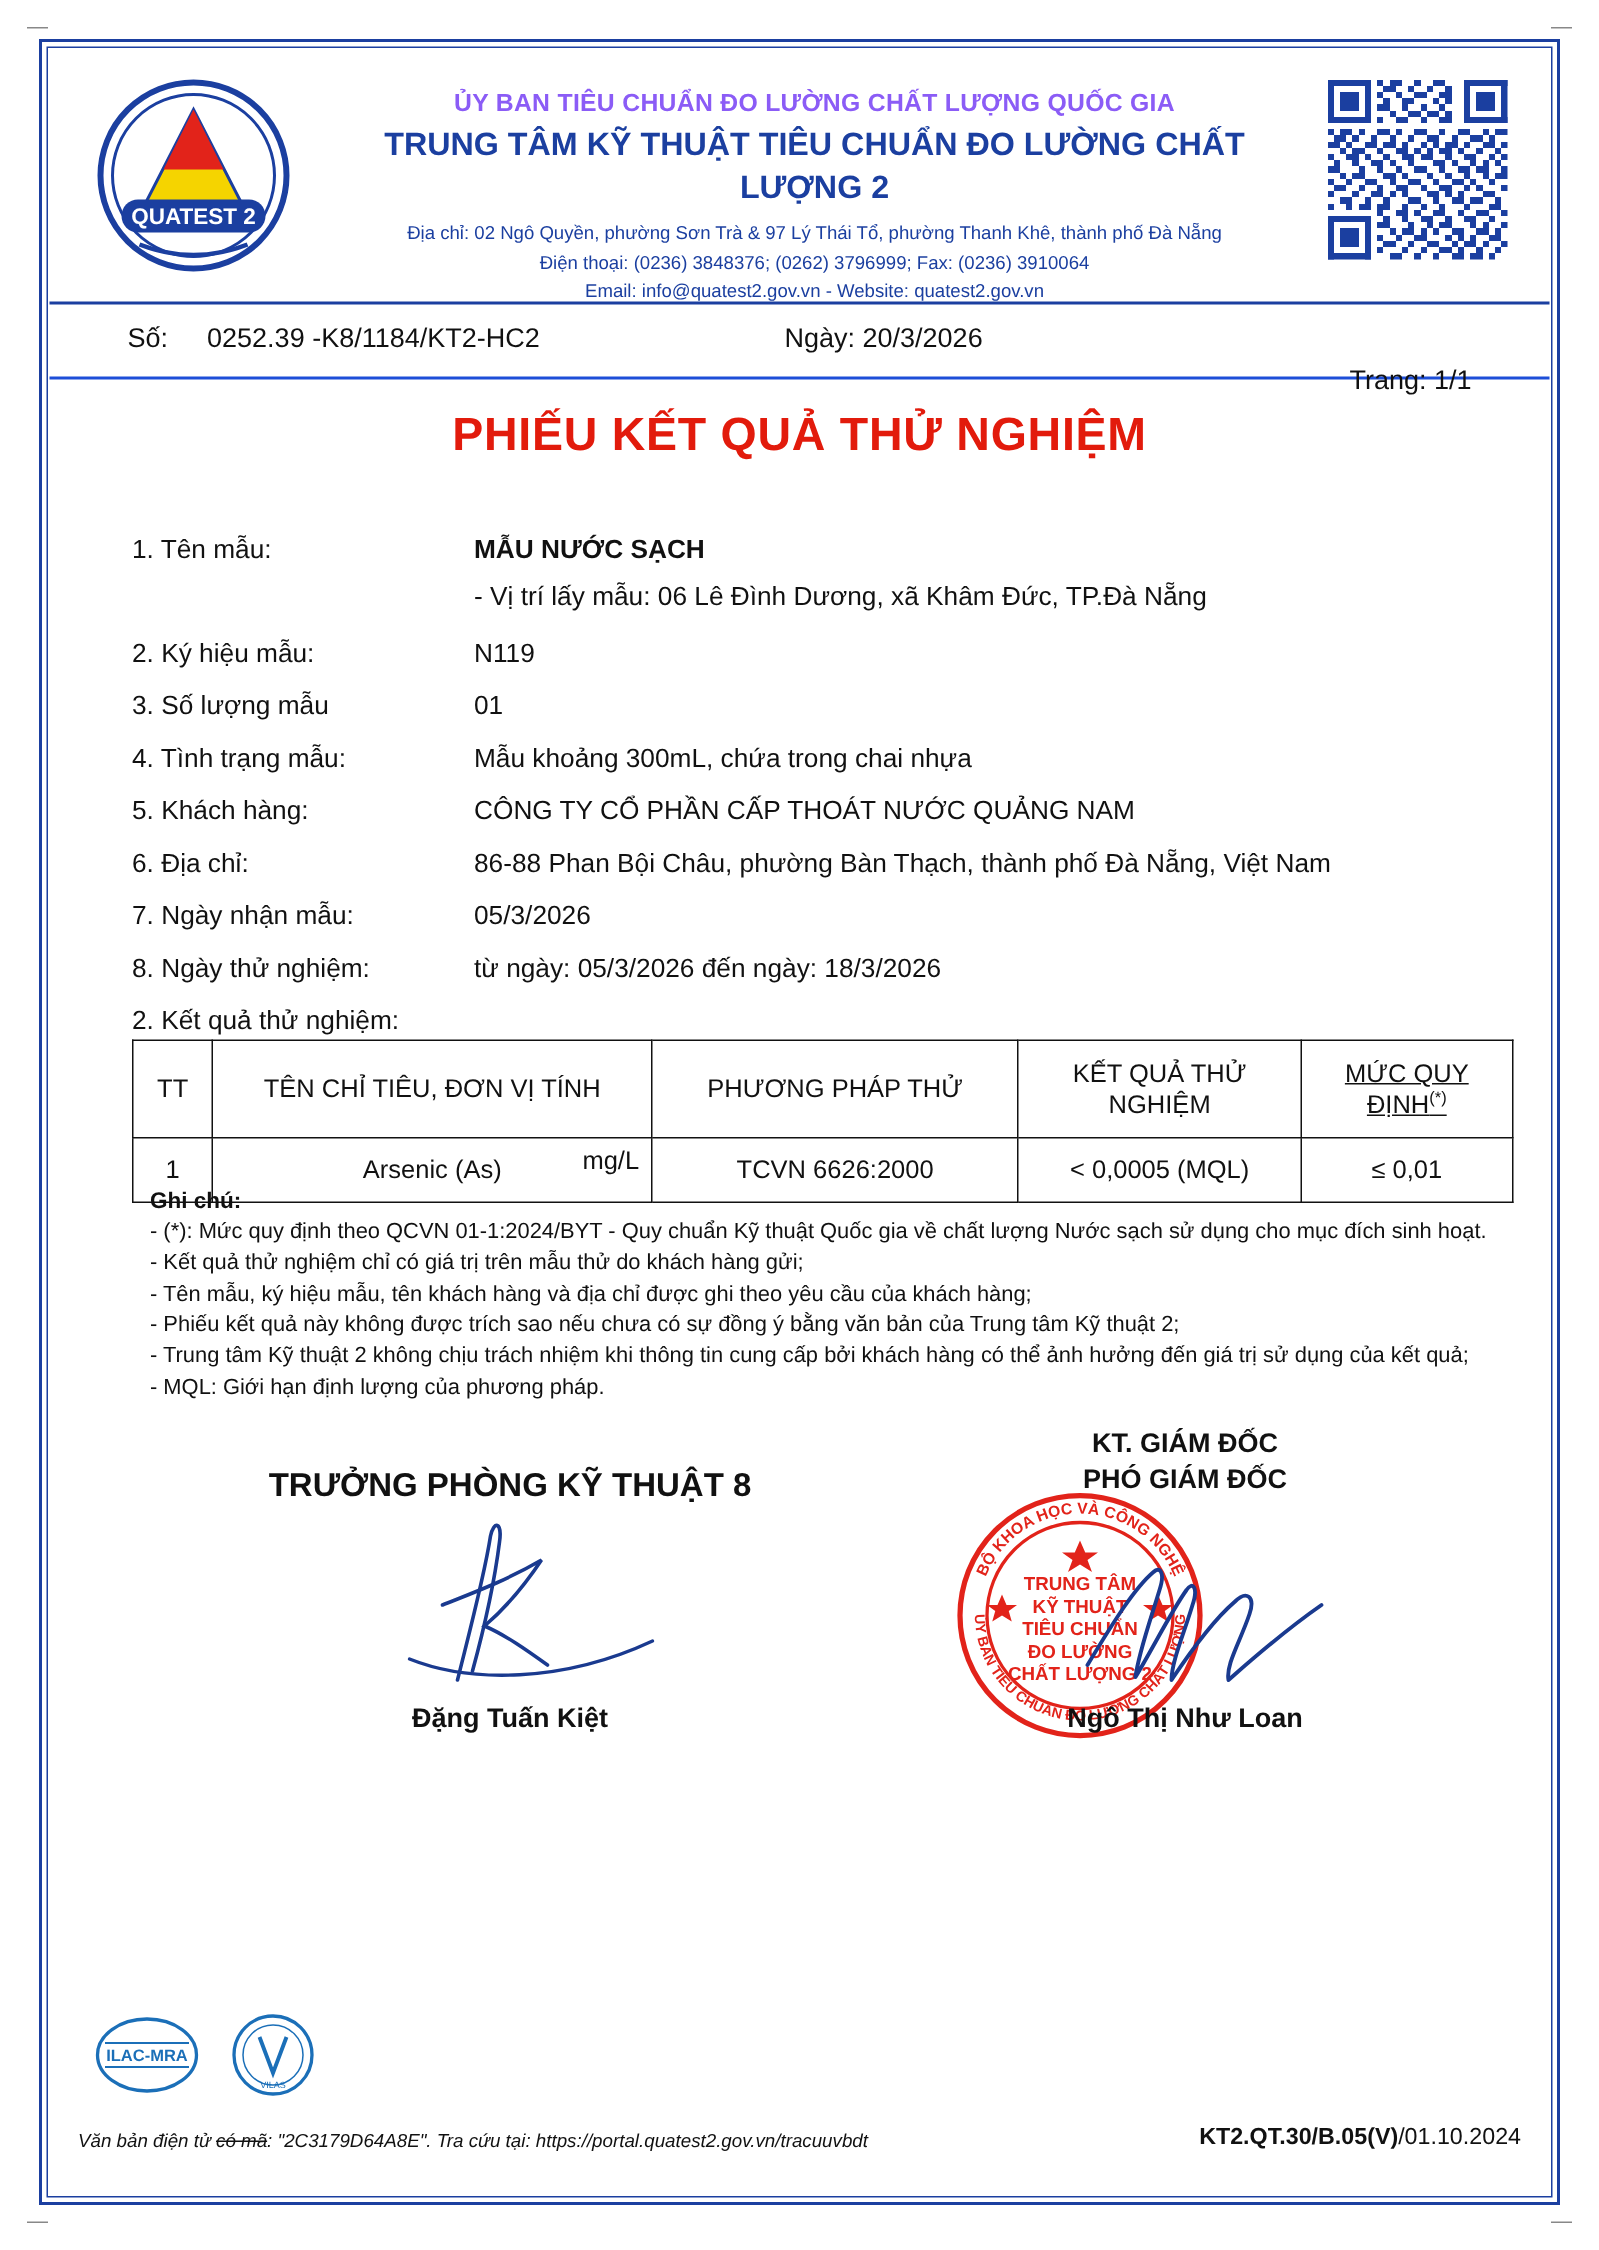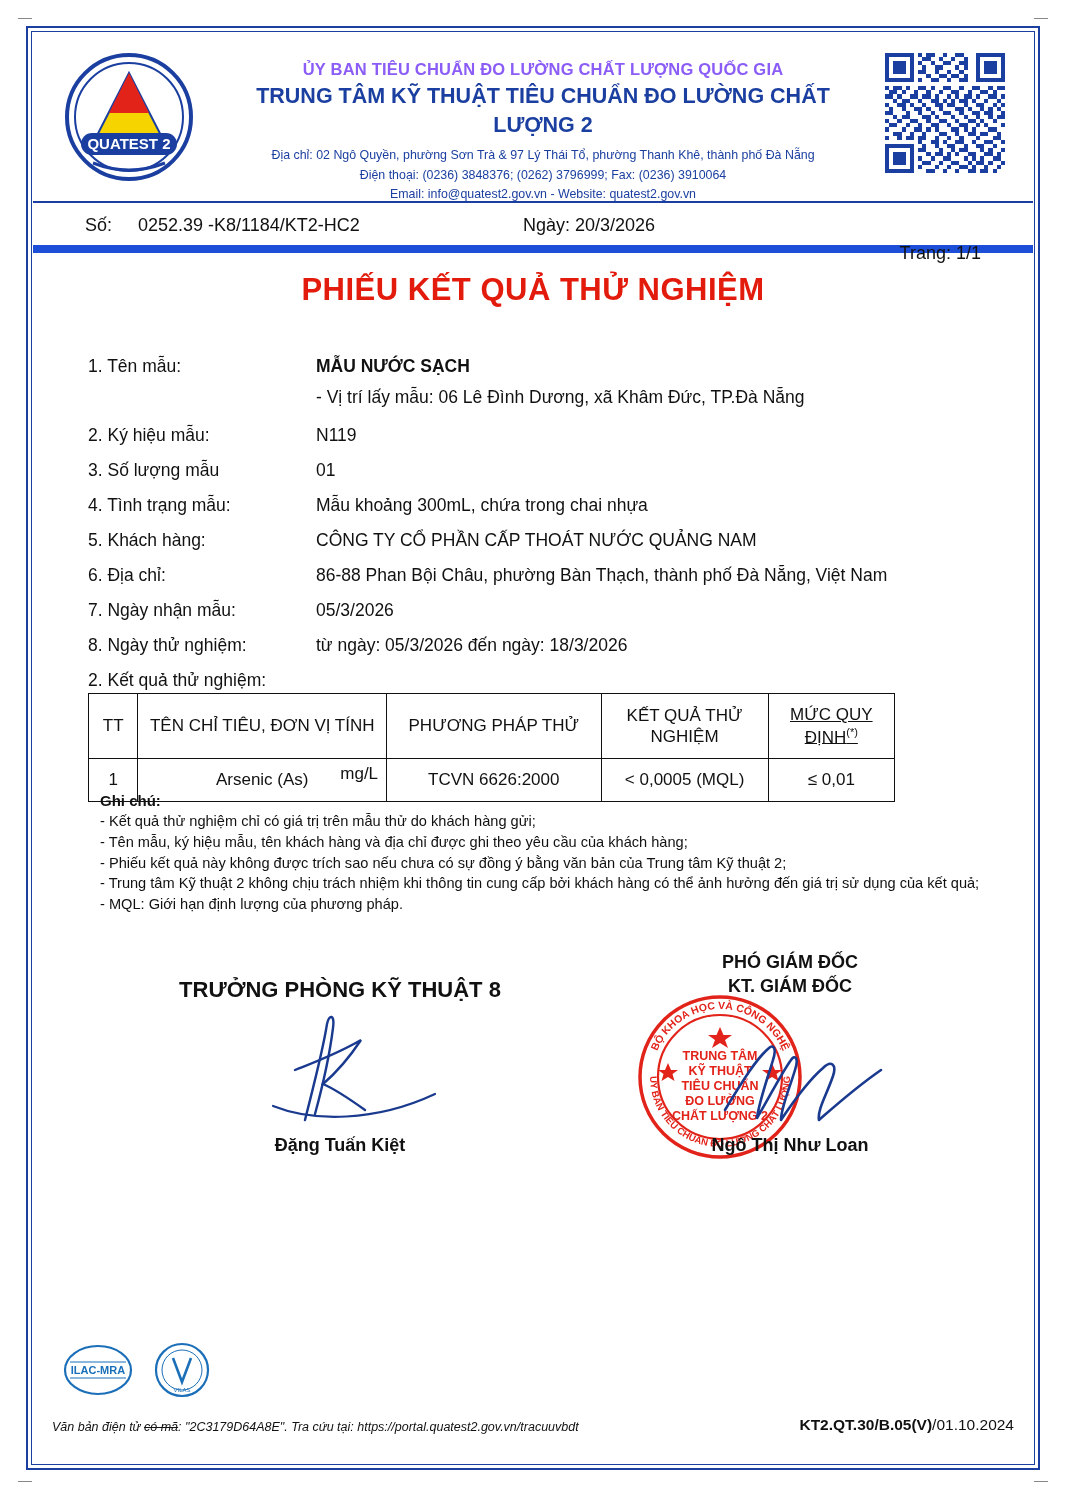--- a/index.html
+++ b/index.html
@@ -105,21 +105,21 @@
   }
 
   
   .meta-row {
     position: absolute;
     left: 33px;
     top: 205px;
     width: 1000px;
     height: 48px;
     box-sizing: border-box;
-    border-bottom: 8px solid #1d4ed8;
+    border-bottom: 2px solid #1d4ed8;
     font-size: 18px;
   }
   .meta-so { position: absolute; left: 52px; top: 10px; }
   .meta-so .lbl { margin-right: 26px; }
   .meta-date { position: absolute; left: 490px; top: 10px; }
   .meta-page { position: absolute; right: 52px; top: 10px; margin-top: 28px; }
 
   
   .doc-title {
     position: absolute;
@@ -167,21 +167,21 @@
     position: absolute;
     left: 228px;
     top: 2px;
   }
 
   
   .results {
     position: absolute;
     left: 88px;
     top: 693px;
-    width: 807px;
+    width: 921px;
     border-collapse: collapse;
     font-size: 17px;
   }
   .results th, .results td {
     border: 1.5px solid #111;
     padding: 4px 6px;
     text-align: center;
     vertical-align: middle;
   }
   .results th {
@@ -641,41 +641,42 @@
         </td>
         <td>TCVN 6626:2000</td>
         <td>&lt; 0,0005 (MQL)</td>
         <td>≤ 0,01</td>
       </tr>
     </tbody>
   </table>
 
   <div class="notes">
     <p class="notes-title">Ghi chú:</p>
+    <p>- (*): Mức quy định theo QCVN 01-1:2024/BYT - Quy chuẩn Kỹ thuật Quốc gia về chất lượng Nước sạch sử dụng cho mục đích sinh hoạt.</p>
     <p>- Kết quả thử nghiệm chỉ có giá trị trên mẫu thử do khách hàng gửi;</p>
     <p>- Tên mẫu, ký hiệu mẫu, tên khách hàng và địa chỉ được ghi theo yêu cầu của khách hàng;</p>
     <p>- Phiếu kết quả này không được trích sao nếu chưa có sự đồng ý bằng văn bản của Trung tâm Kỹ thuật 2;</p>
     <p>- Trung tâm Kỹ thuật 2 không chịu trách nhiệm khi thông tin cung cấp bởi khách hàng có thể ảnh hưởng đến giá trị sử dụng của kết quả;</p>
     <p>- MQL: Giới hạn định lượng của phương pháp.</p>
   </div>
 
   <div class="sig-left">TRƯỞNG PHÒNG KỸ THUẬT 8</div>
 
   <div class="sig-scribble-left">
     <svg viewBox="0 0 190 120" width="190" height="120">
       <path d="M40 110 C50 70 58 40 62 14 C64 4 70 4 68 18 C64 50 56 82 50 104" stroke="#1a3a8f" stroke-width="2.4" fill="none" stroke-linecap="round"></path>
       <path d="M30 60 C50 52 72 44 96 30 C84 48 72 62 58 74 C72 80 86 90 100 100" stroke="#1a3a8f" stroke-width="2.4" fill="none" stroke-linecap="round"></path>
       <path d="M8 96 C48 112 110 112 170 84" stroke="#1a3a8f" stroke-width="2.2" fill="none" stroke-linecap="round"></path>
     </svg>
   </div>
   <div class="sig-name-left">Đặng Tuấn Kiệt</div>
 
   <div class="sig-right">
+    <div>KT. GIÁM ĐỐC</div>
     <div>PHÓ GIÁM ĐỐC</div>
-    <div>KT. GIÁM ĐỐC</div>
   </div>
 
   <div class="stamp">
     <svg viewBox="0 0 205 185" width="205" height="185">
       <g transform="translate(102,92)">
         <circle r="80" fill="none" stroke="#e2231a" stroke-width="3.5"></circle>
         <circle r="62" fill="none" stroke="#e2231a" stroke-width="2.2"></circle>
         <path id="ringtop" d="M -68,0 A 68,68 0 0 1 68,0" fill="none"></path>
         <path id="ringbot" d="M -70,0 A 70,70 0 0 0 70,0" fill="none"></path>
         <text font-family="Liberation Sans, sans-serif" font-size="10.5" font-weight="bold" fill="#e2231a">

